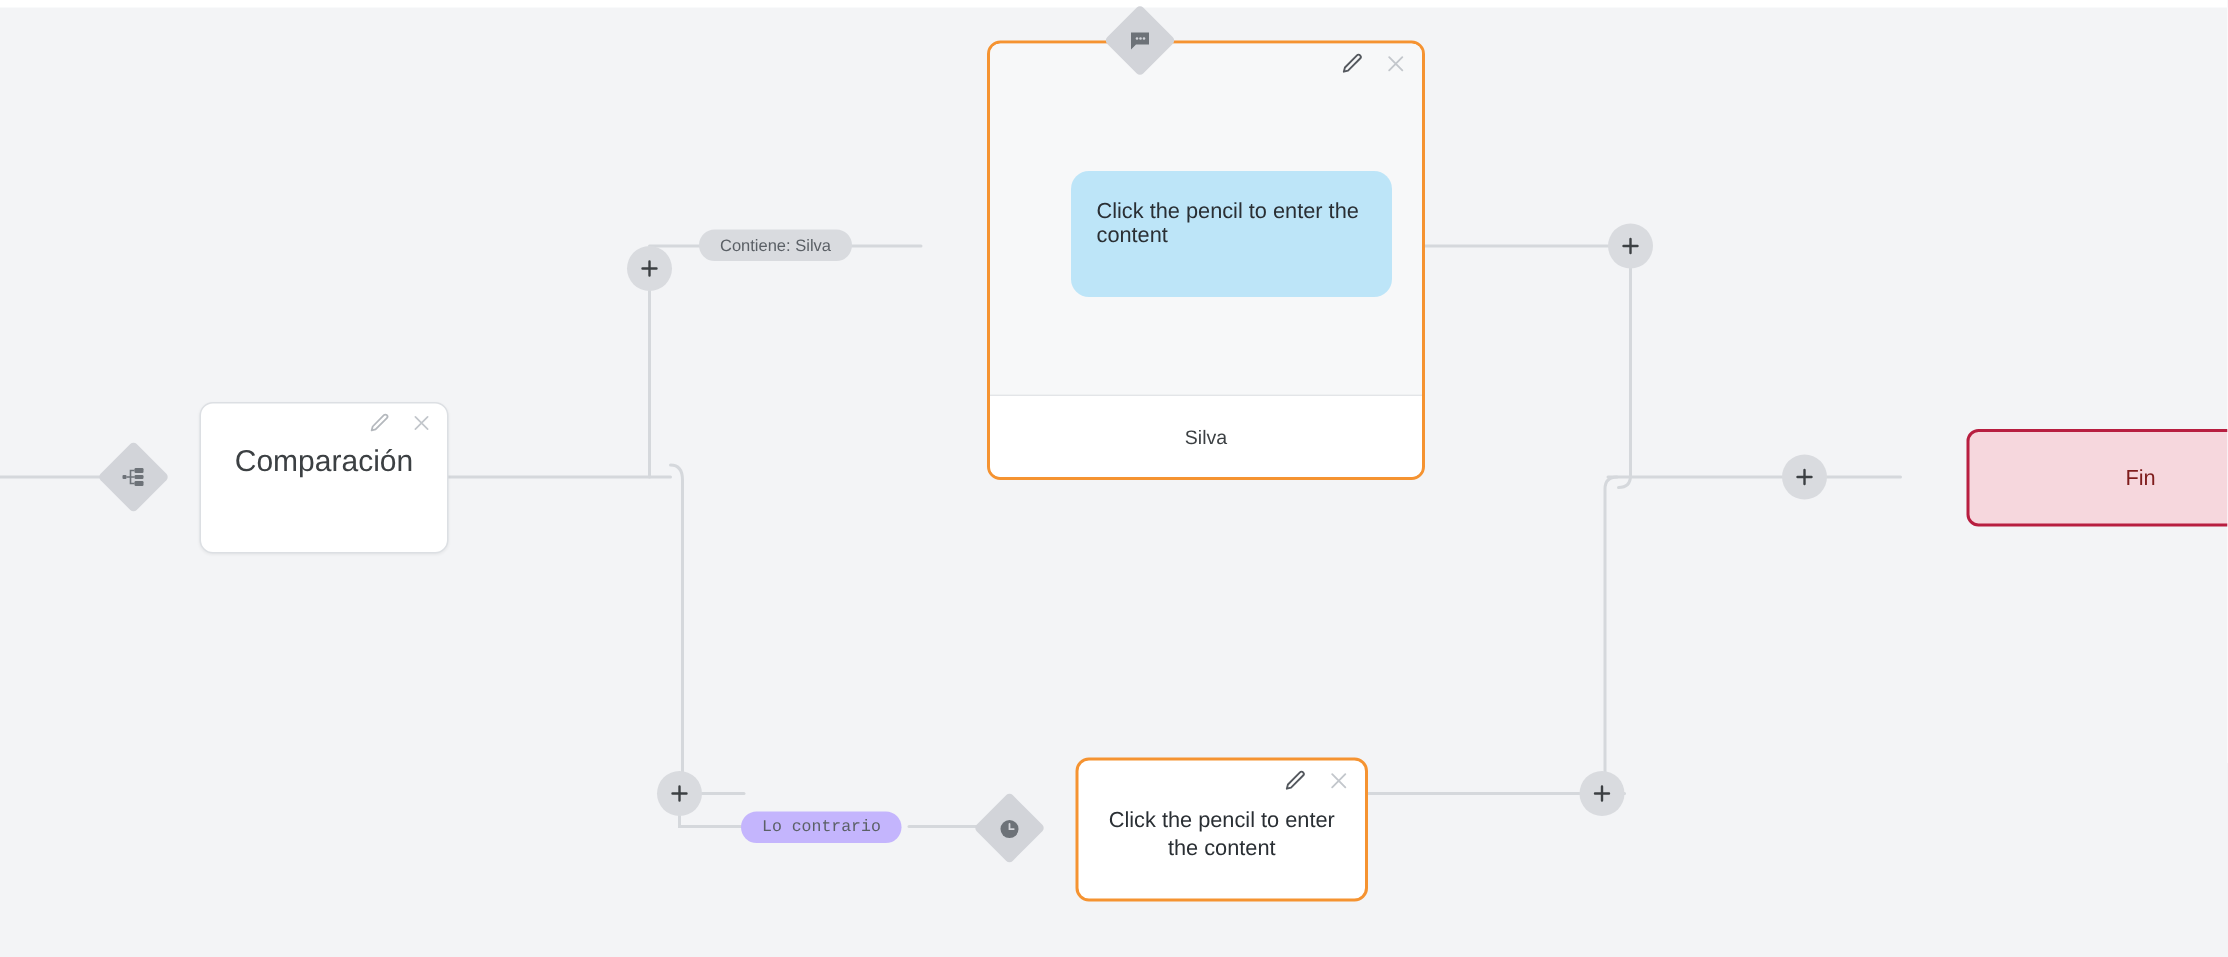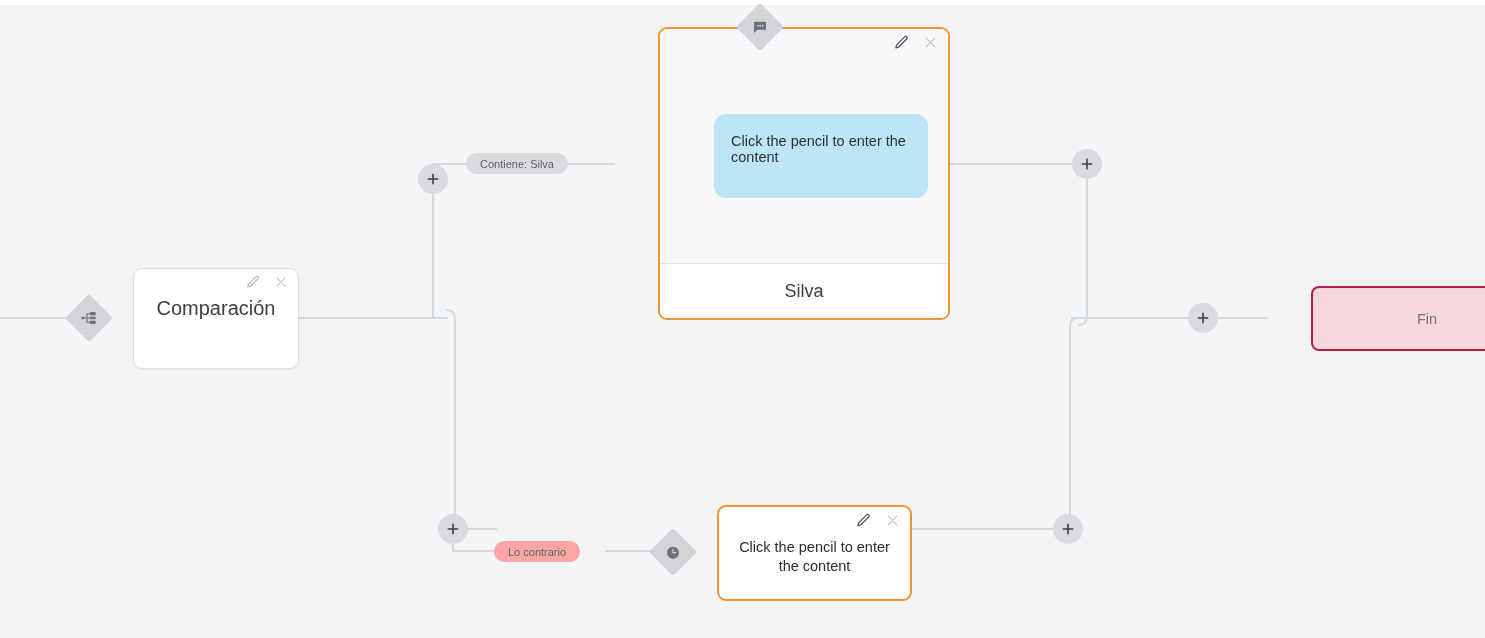--- a/index.html
+++ b/index.html
@@ -131,21 +131,21 @@
     position: absolute;
     left: 0; right: 0;
     bottom: 0;
     height: 54px;
     background: #ffffff;
     border-top: 1px solid #e3e5e8;
     display: flex;
     align-items: center;
     justify-content: center;
     color: #3c4043;
-    font-size: 18px;
+    font-size: 13px;
   }
 
   
   #wait-node {
     left: 673px;
     top: 505px;
     width: 195px;
     height: 96px;
     border: 2px solid #f59331;
     border-radius: 9px;
@@ -169,40 +169,40 @@
     width: 232px;
     height: 65px;
     border: 2px solid #b81e40;
     border-radius: 8px;
     background: #f6d7dd;
     display: flex;
     align-items: center;
     justify-content: center;
   }
   #end-node .etext {
-    color: #737373;
+    color: #7f1d1d;
     font-size: 14.5px;
   }
 
   
   .edge-label {
     position: absolute;
     box-sizing: border-box;
     height: 21px;
     border-radius: 11px;
     display: flex;
     align-items: center;
     justify-content: center;
     font-size: 11px;
     color: #5b6066;
     padding: 0 14px;
     white-space: nowrap;
   }
   .edge-label.gray { background: #d9dbdf; }
-  .edge-label.white { background: #fca5a5; }
+  .edge-label.white { background: #c4b5fd; font-family: Liberation Mono, monospace; }
 
   
   .plus {
     position: absolute;
     width: 30px;
     height: 30px;
     border-radius: 50%;
     background: #d9dbdf;
     display: flex;
     align-items: center;

